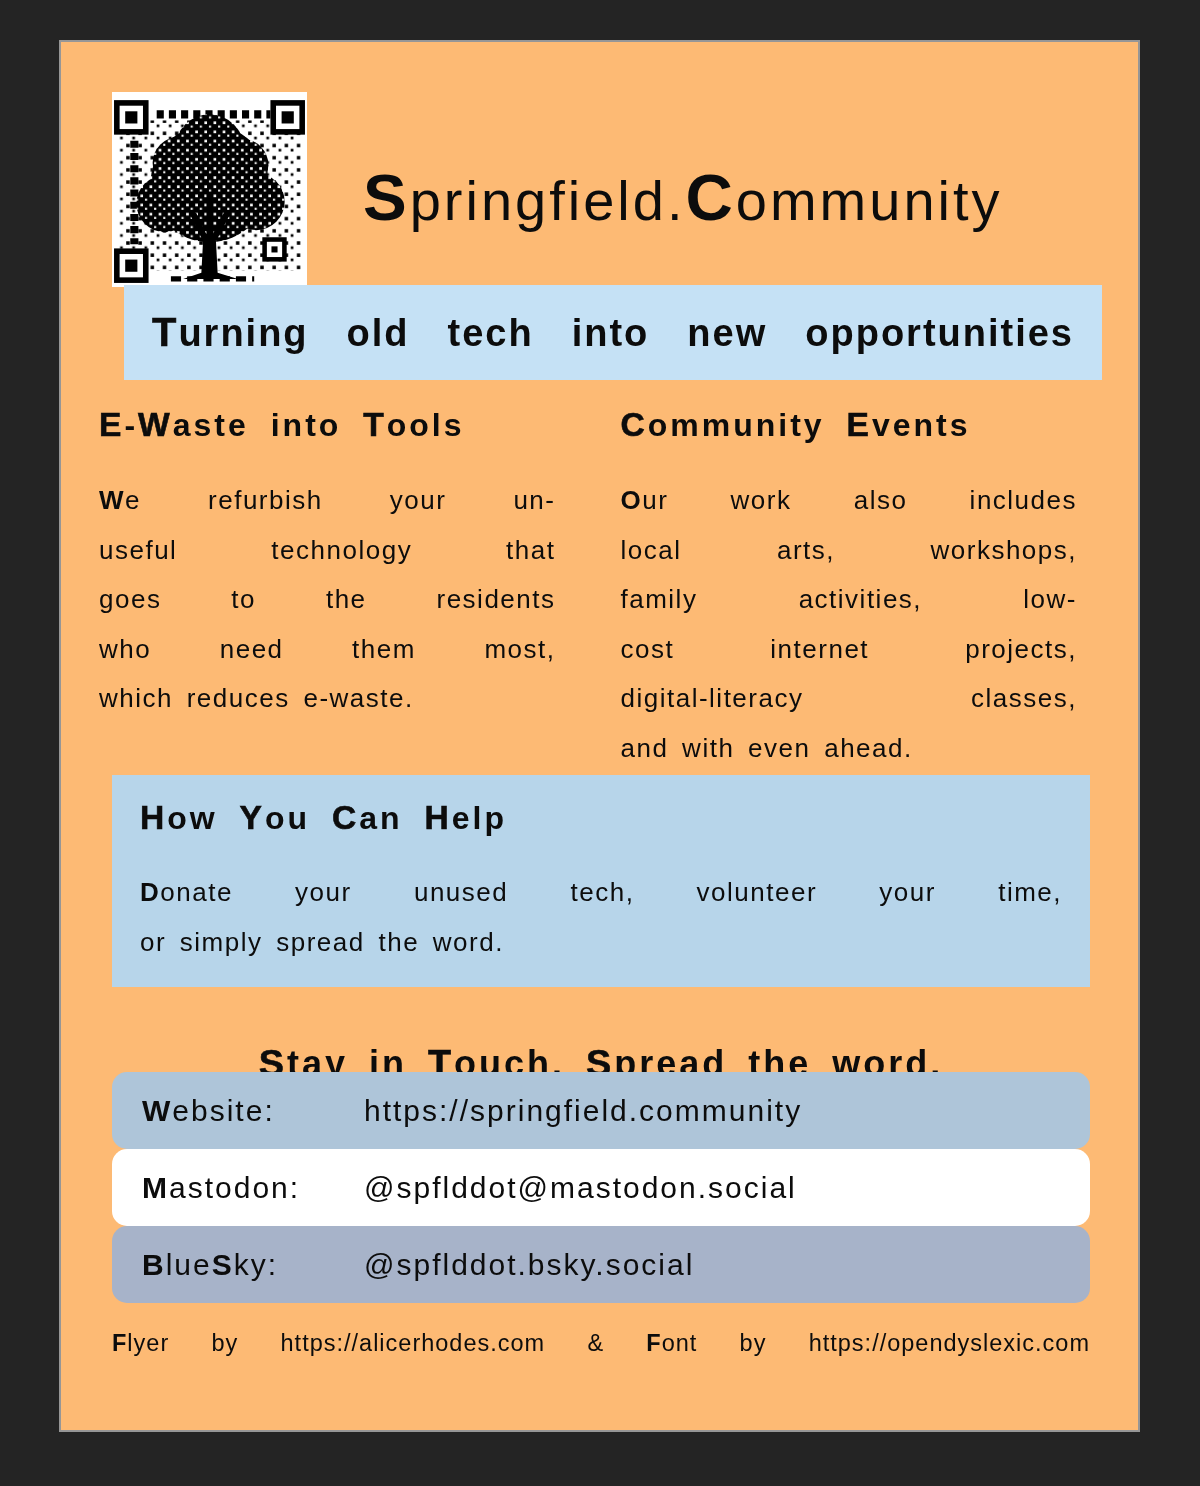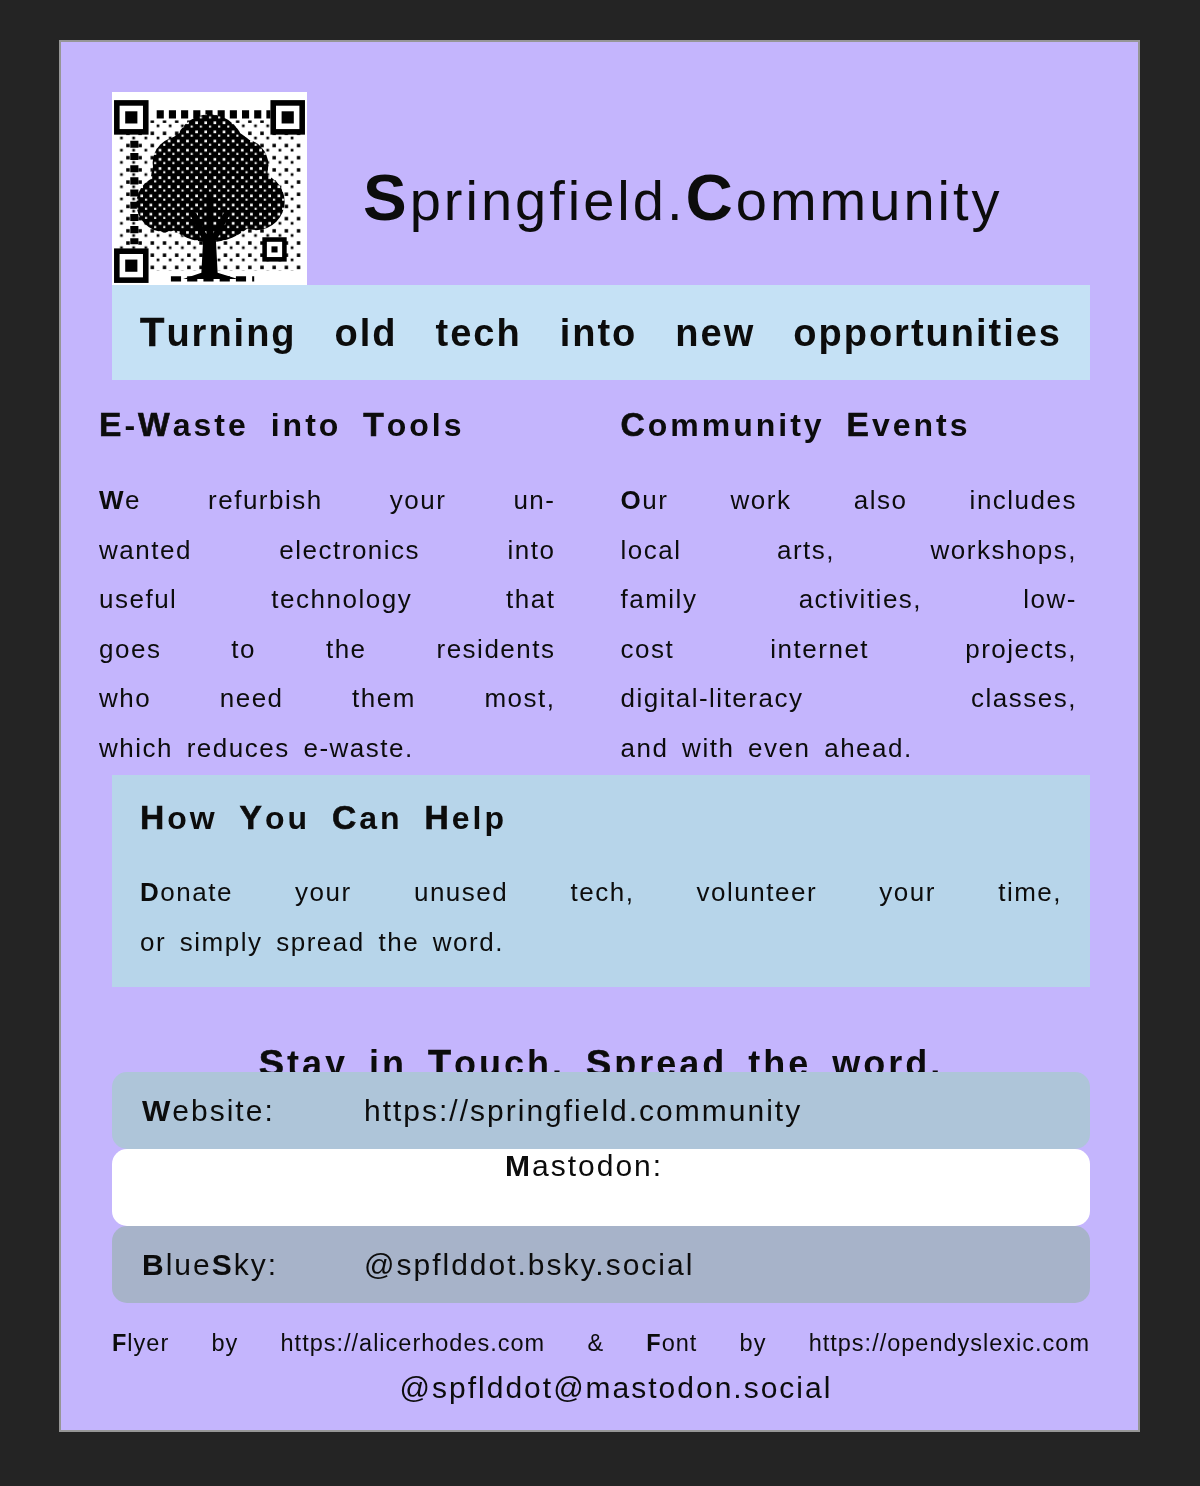--- a/index.html
+++ b/index.html
@@ -7,37 +7,37 @@
     width:1200px;height:1486px;
     background:#242424;
     font-family:"Liberation Sans", sans-serif;
     color:#0c0c0c;
     position:relative;
     overflow:hidden;
   }
   .page{
     position:absolute;left:59px;top:40px;
     width:1077px;height:1388px;
-    background:#c4b5fd;
+    background:#fdba74;
     border:2px solid #969696;
   }
   
   .qr{
     position:absolute;left:51px;top:50px;width:195px;height:195px;
   }
   .qr svg{width:100%;height:100%;display:block;}
   .title{
     position:absolute;left:302px;top:118px;
     font-size:56px;font-weight:400;letter-spacing:3px;
     white-space:nowrap;
   }
   .title .cap{font-size:117%;font-weight:700;}
   
   .banner{
-    position:absolute;left:51px;top:243px;width:978px;height:95px;
+    position:absolute;left:63px;top:243px;width:978px;height:95px;
     background:#c5e1f5;
   }
   .banner .tagline{
     display:block;
     margin:0 28px;line-height:95px;
     font-size:38px;font-weight:700;letter-spacing:2px;
     text-align:justify;text-align-last:justify;
   }
   
   .cols{
@@ -75,21 +75,21 @@
   }
   
   .contact{
     position:absolute;left:51px;width:978px;height:77px;
     display:flex;align-items:center;
     padding:0 0 0 30px;box-sizing:border-box;
     font-size:30px;
     border-radius:15px;
   }
   .contact.website{top:1030px;background:#aec5d9;}
-  .contact.mastodon{top:1107px;background:#ffffff;flex-direction:column;}
+  .contact.mastodon{top:1107px;background:#ffffff;}
   .contact.bluesky{top:1184px;background:#a7b3c9;}
   .contact .lbl{width:222px;flex:0 0 222px;letter-spacing:2px;}
   .contact .val{letter-spacing:2px;white-space:nowrap;}
   
   .footer{
     position:absolute;left:51px;top:1288px;width:978px;
     font-size:23.5px;letter-spacing:1px;
     text-align:justify;text-align-last:justify;
   }
 </style>
@@ -155,21 +155,20 @@
   <div class="title capsbold"><b class="cap">S</b>pringfield.<b class="cap">C</b>ommunity</div>
 
   <div class="banner">
     <span class="tagline capsbold hd"><b class="cap">T</b>urning old tech into new opportunities</span>
   </div>
 
   <div class="cols">
     <div class="col">
       <div class="col-hd capsbold hd"><b class="cap">E</b>-<b class="cap">W</b>aste into <b class="cap">T</b>ools</div>
       <div class="line j capsbold"><b class="cap">W</b>e refurbish your un-</div>
-      <div class="line j capsbold">wanted electronics into</div>
       <div class="line j capsbold">useful technology that</div>
       <div class="line j capsbold">goes to the residents</div>
       <div class="line j capsbold">who need them most,</div>
       <div class="line capsbold">which reduces e-waste.</div>
     </div>
     <div class="col">
       <div class="col-hd capsbold hd"><b class="cap">C</b>ommunity <b class="cap">E</b>vents</div>
       <div class="line j capsbold"><b class="cap">O</b>ur work also includes</div>
       <div class="line j capsbold">local arts, workshops,</div>
       <div class="line j capsbold">family activities, low-</div>

